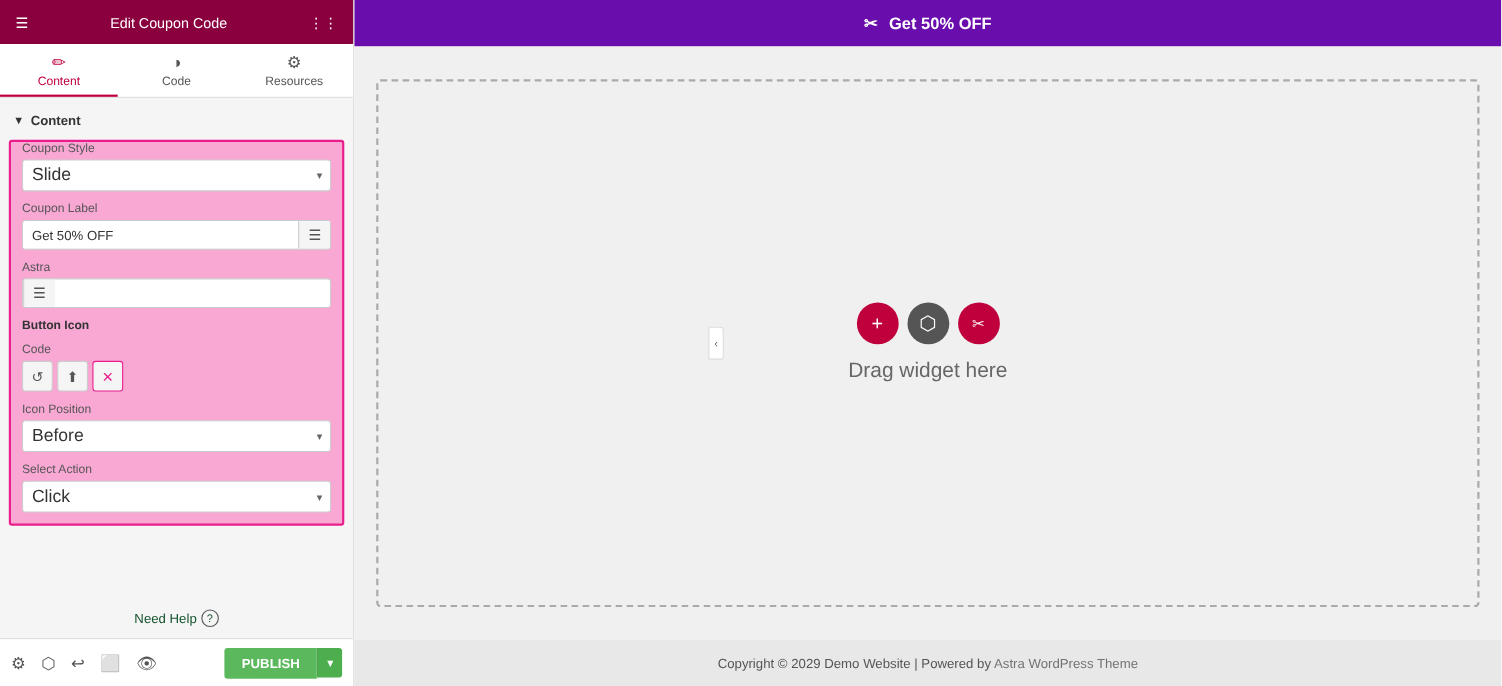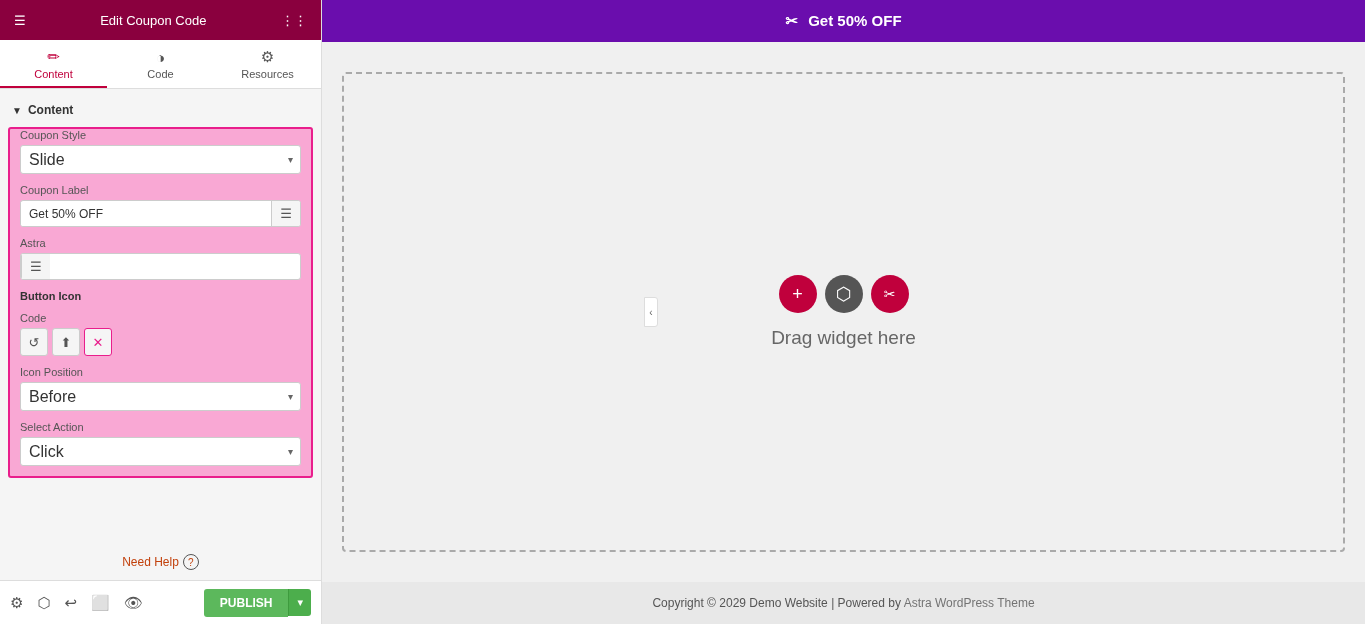--- a/index.html
+++ b/index.html
@@ -161,21 +161,21 @@
       color: #555;
     }
     .icon-btn.delete { color: #e91e8c; border-color: #e91e8c; }
 
     
     #need-help {
       padding: 10px 14px;
       display: flex;
       align-items: center;
       justify-content: center;
-      color: #c2410c;
+      color: #14532d;
       font-size: 12px;
       gap: 4px;
       flex-shrink: 0;
     }
     #need-help .help-circle {
       width: 16px; height: 16px;
       border: 1px solid #555;
       border-radius: 50%;
       display: inline-flex;
       align-items: center;

